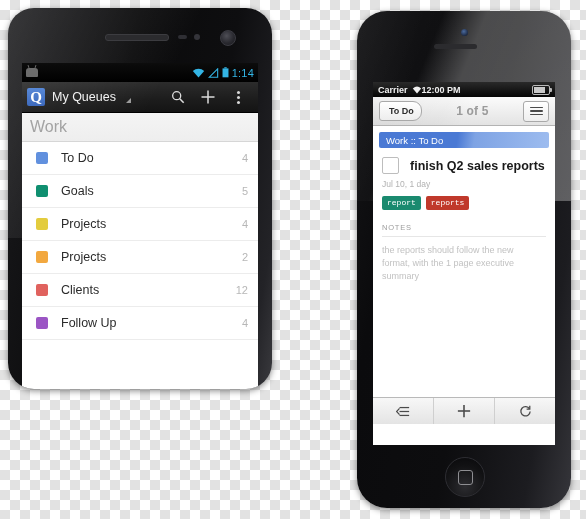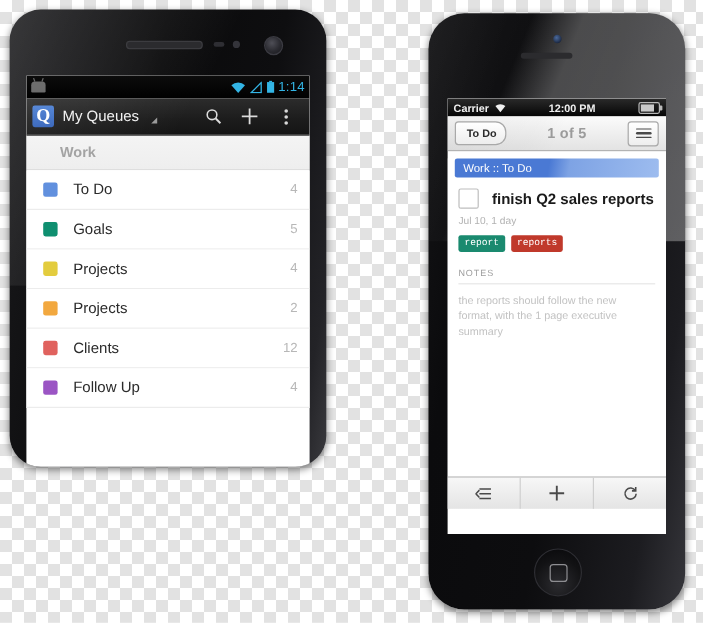--- a/index.html
+++ b/index.html
@@ -152,24 +152,23 @@
   .ico-plus { width: 16px; height: 16px; }
   .ico-over { display: flex; flex-direction: column; gap: 2px; align-items: center; }
   .ico-over i { display: block; width: 3px; height: 3px; background: #d8d8d8; border-radius: 50%; }
 
   .a-section {
     background: linear-gradient(#f4f4f4, #eeeeee);
     border-bottom: 1px solid #d6d6d6;
     height: 28px;
     display: flex;
     align-items: center;
-    padding-left: 28px;
+    padding-left: 8px;
     color: #a3a3a3;
-    font-size: 12px;
-    font-weight: bold;
+    font-size: 16px;
   }
   .a-list { background: #fff; }
   .a-row {
     height: 32px;
     display: flex;
     align-items: center;
     border-bottom: 1px solid #ececec;
     padding: 0 10px 0 14px;
     background: #fff;
   }
@@ -245,21 +244,21 @@
     height: 15px;
     background: linear-gradient(#2a2a2a, #050505);
     display: flex;
     align-items: center;
     padding: 0 5px;
     color: #f0f0f0;
     font-size: 9px;
     font-weight: bold;
   }
   .i-sb-left { display: flex; align-items: center; gap: 4px; }
-  .i-sb-center { flex: 1; text-align: center; }
+  .i-sb-center { flex: 1; text-align: left; }
   .i-sb-right { display: flex; align-items: center; }
   .i-batt {
     width: 16px; height: 8px;
     border: 1px solid #b9b9b9; border-radius: 2px;
     position: relative;
   }
   .i-batt::after {
     content: ""; position: absolute; right: -3px; top: 2px;
     width: 2px; height: 4px; background: #b9b9b9; border-radius: 0 1px 1px 0;
   }

